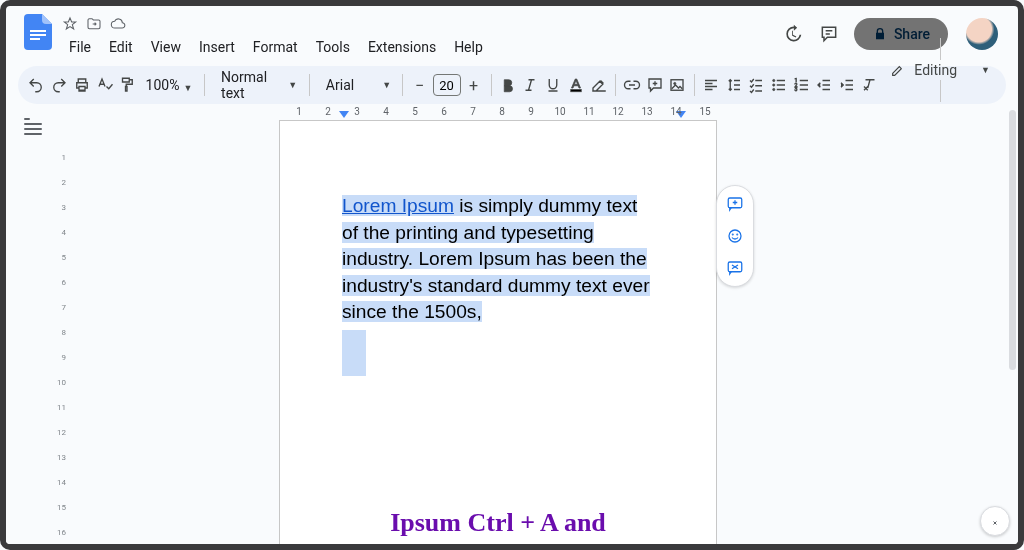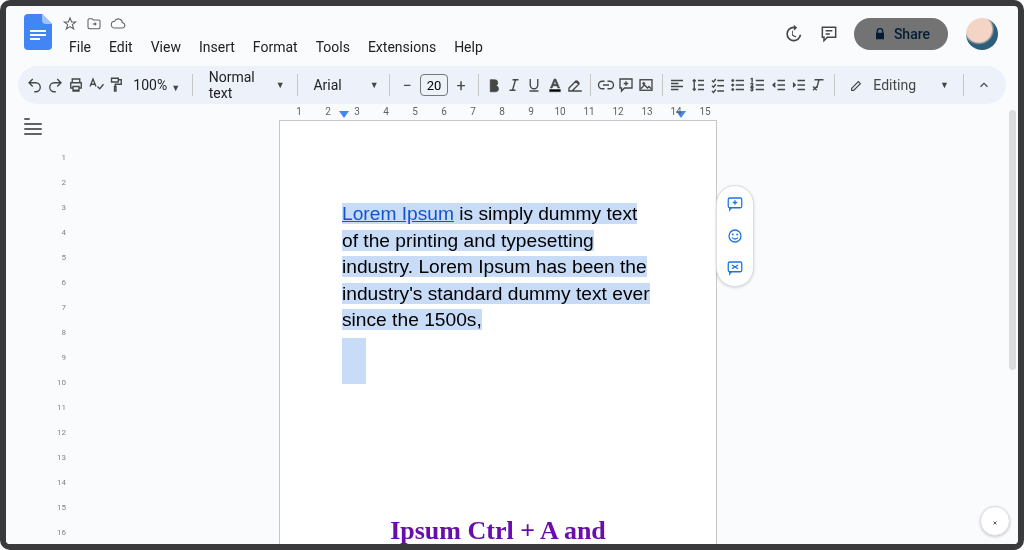--- a/index.html
+++ b/index.html
@@ -28,21 +28,21 @@
   .tb { width:28px; height:28px; display:flex; align-items:center; justify-content:center; border-radius:4px; color:#444746; cursor:pointer; }
   .tb svg { width:18px; height:18px; fill:#444746; stroke:#444746; }
   .sep { width:1px; height:22px; background:#c7c7c7; margin:0 4px; }
   .zoom { font-size:14px; color:#202124; padding:0 6px; display:flex; align-items:flex-end; gap:4px; cursor:pointer;}
   .style-sel { font-size:14px; color:#202124; padding:0 6px 0 10px; display:flex; align-items:center; gap:10px; cursor:pointer; min-width:92px;}
   .font-sel { font-size:14px; color:#202124; padding:0 6px 0 10px; display:flex; align-items:center; gap:28px; cursor:pointer; min-width:80px;}
   .caret { font-size:9px; color:#444746; }
   .fontsize { display:flex; align-items:center; gap:2px;}
   .fs-btn { width:22px; height:22px; display:flex; align-items:center; justify-content:center; font-size:16px; color:#444746; cursor:pointer;}
   .fs-box { width:28px; height:22px; border:1px solid #747775; border-radius:4px; font-size:13px; display:flex; align-items:center; justify-content:center; }
-  .right-tb { margin-left:auto; display:flex; align-items:center; gap:2px;}
+  .right-tb { margin-left:auto; display:flex; align-items:center; gap:2px;flex-direction:column;}
   .editing { display:flex; align-items:center; gap:8px; font-size:14px; color:#444746; padding:0 8px; cursor:pointer;}
   .closebtn { width:28px; height:28px; border-radius:50%; display:flex; align-items:center; justify-content:center; cursor:pointer;}
 
   
   .workspace { position:absolute; top:100px; left:0; right:0; bottom:0; display:flex; background:#f9fbfd; }
   .left-gutter { width:56px; padding-top:8px; display:flex; justify-content:center;}
   .outline-icon { width:20px; height:14px; margin-top: 4px; }
   .outline-icon span { display:block; height:2px; background:#5f6368; margin-bottom:3px; border-radius:1px;}
   .outline-icon span:nth-child(1){ width:6px;}
   .outline-icon span:nth-child(2){ width:18px;}
@@ -54,21 +54,21 @@
   .h-ruler .num { position:absolute; top:0; font-size:10px; transform:translateX(-50%);}
   .indent-marker { position:absolute; top:5px; width:0; height:0; border-left:5px solid transparent; border-right:5px solid transparent; border-top:7px solid #4285f4;}
   .indent-marker.left { left:60px; }
   .indent-marker.right { left:397px; }
 
   .v-ruler { position:absolute; left:-6px; top:14px; bottom:0; width:10px; font-size:8px; color:#80868b; overflow:hidden; }
   .v-ruler div { height:25px; line-height:25px; text-align:right;}
 
   .page-wrapper { position:absolute; top:14px; left:217px; }
   .page { width:438px; min-height:560px; background:#fff; border:1px solid #c7c7c7; position:relative; padding:72px 62px; }
-  .page-text { font-family: Arial, sans-serif; font-size:19.2px; line-height:1.38; color:#000;margin-top:8px; }
+  .page-text { font-family: Arial, sans-serif; font-size:19.2px; line-height:1.38; color:#000; }
   .sel { background:#c8dcf8; }
   .link { color:#1155cc; text-decoration:underline; }
   .selblock { display:inline-block; background:#c8dcf8; width:24px; height:46px; margin-top:4px; }
 
   .annotation { font-family: "Segoe Script", "Comic Sans MS", cursive; color:#6a0dad; font-size:26px; font-weight:600; text-align:center; margin-top:120px; line-height:1.5; }
 
   
   .pill { position:absolute; top:64px; right:-38px; width:38px; background:#fff; border:1px solid #dadce0; border-radius:20px; box-shadow:0 1px 3px rgba(0,0,0,.15); display:flex; flex-direction:column; align-items:center; padding:8px 0; gap:12px;}
   .pill div { width:20px; height:20px; display:flex; align-items:center; justify-content:center; cursor:pointer;}
   .pill svg { width:18px; height:18px; fill:none; stroke:#1a73e8; stroke-width:1.7;}

